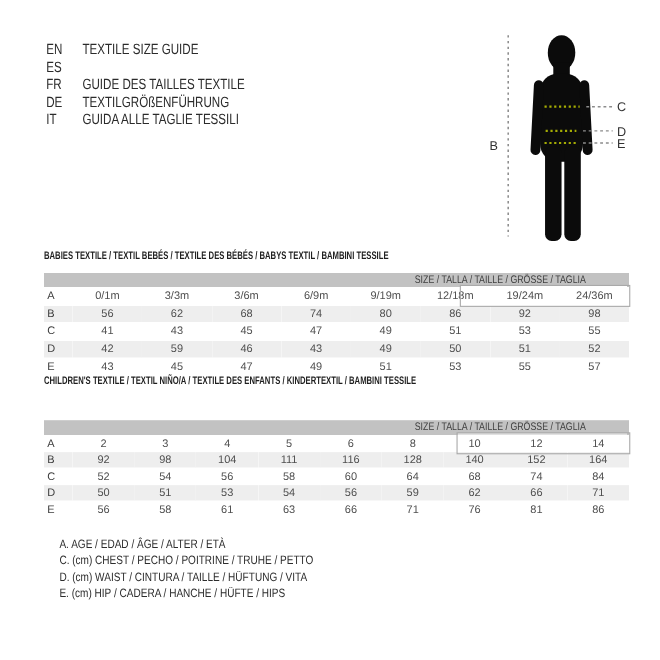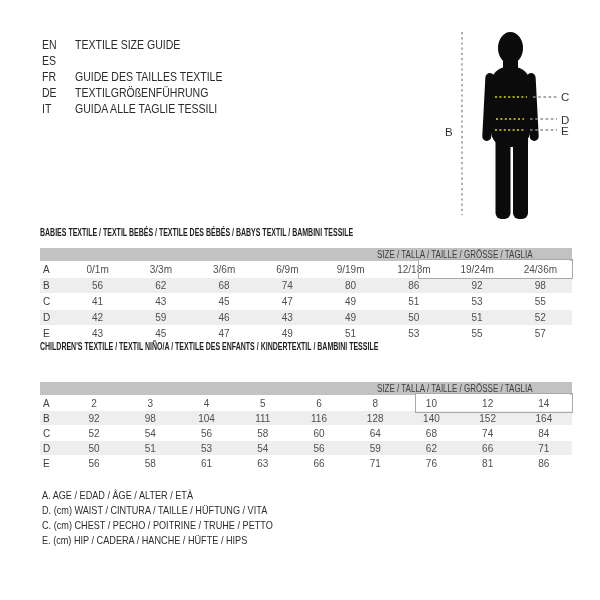--- a/index.html
+++ b/index.html
@@ -55,21 +55,21 @@
   
   .hl-box{position:absolute;border:1px solid var(--box-border);background:transparent;z-index:3;}
   .hl-box-babies{left:418px;top:259px;width:153px;height:18px;}
   .hl-box-children{left:415px;top:393px;width:156px;height:18px;}
   .hl-notch{position:absolute;background:#fff;z-index:3;}
   .notch-babies{left:419px;top:260px;width:151px;height:2px;}
   .notch-children{left:416px;top:394px;width:154px;height:1px;}
 
   
   .legend-block{position:absolute;left:42px;top:488px;}
-  .legend-line{height:15px;line-height:15px;font-size:11px;font-weight:500;color:#2d2d2d;}
+  .legend-line{height:15px;line-height:15px;font-size:11px;font-weight:500;color:#2d2d2d;margin-left:12px;}
 </style>
 </head>
 <body>
 
 <div class="canvas">
 
   <div class="lang-block">
     <div class="lang-row">
       <span class="lang-code"><span class="cx s78">EN</span></span>
       <span class="lang-label"><span class="cx s78">TEXTILE SIZE GUIDE</span></span>
@@ -282,18 +282,18 @@
       </tbody>
   </table>
 
   <div class="hl-notch notch-babies"></div>
   <div class="hl-box hl-box-babies"></div>
   <div class="hl-notch notch-children"></div>
   <div class="hl-box hl-box-children"></div>
 
   <div class="legend-block">
     <div class="legend-line"><span class="cx s83">A. AGE / EDAD / ÂGE / ALTER / ETÀ</span></div>
+    <div class="legend-line"><span class="cx s83">C. (cm) CHEST / PECHO / POITRINE / TRUHE / PETTO</span></div>
     <div class="legend-line"><span class="cx s83">D. (cm) WAIST / CINTURA / TAILLE / HÜFTUNG / VITA</span></div>
-    <div class="legend-line"><span class="cx s83">C. (cm) CHEST / PECHO / POITRINE / TRUHE / PETTO</span></div>
     <div class="legend-line"><span class="cx s83">E. (cm) HIP / CADERA / HANCHE / HÜFTE / HIPS</span></div>
   </div>
 
 </div>
 
 </body></html>

